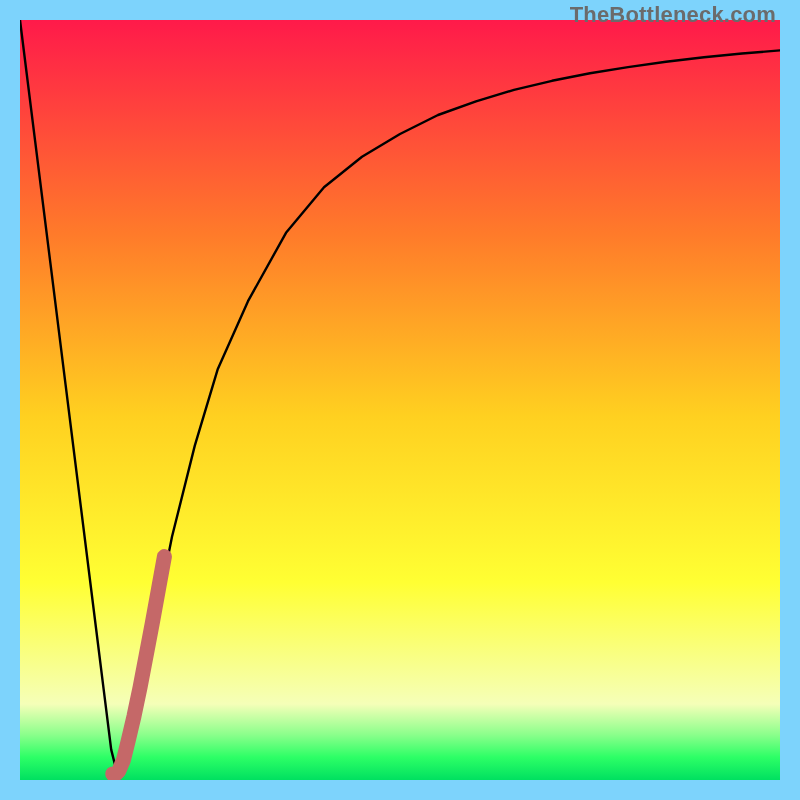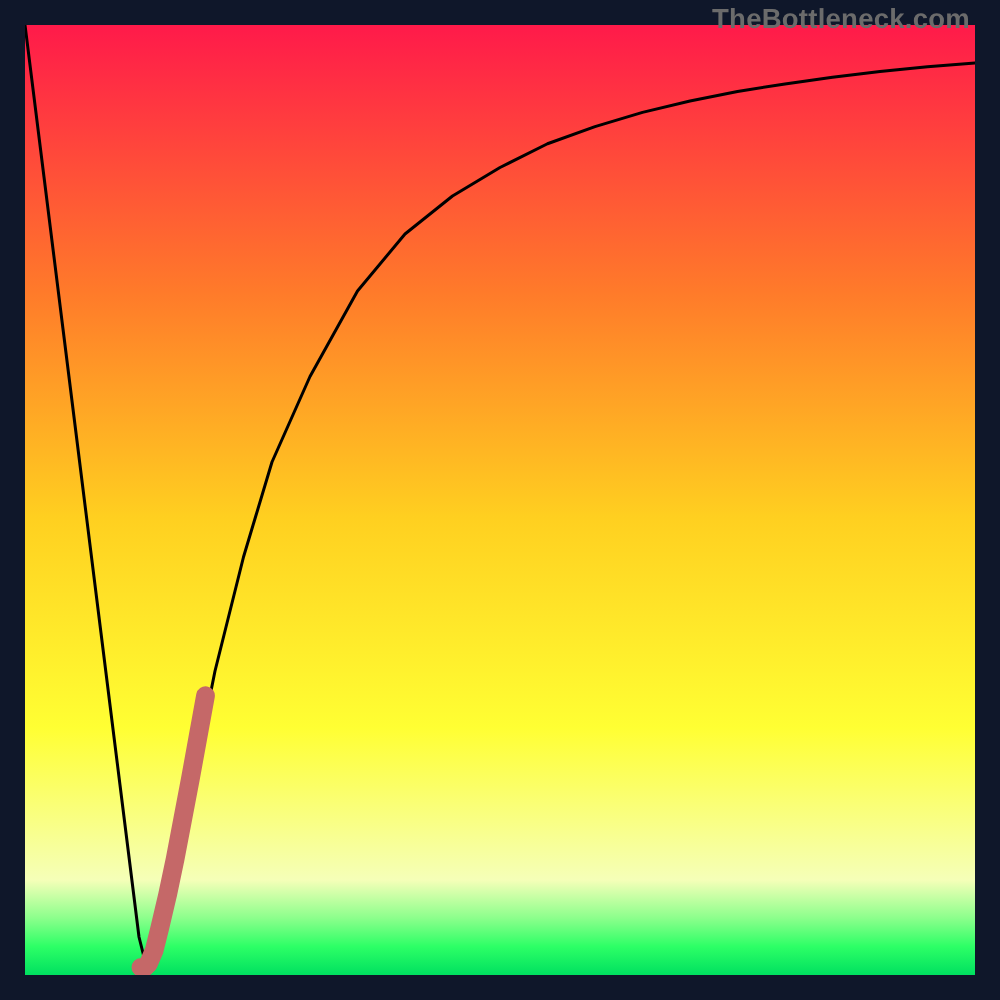--- a/index.html
+++ b/index.html
@@ -9,21 +9,21 @@
     height: 800px;
     background: #000;
     overflow: hidden;
   }
   .frame {
     position: absolute;
     left: 0;
     top: 0;
     width: 800px;
     height: 800px;
-    background: #0f172a;
+    background: #7dd3fc;
   }
   .plot {
     position: absolute;
     left: 20px;
     top: 20px;
     width: 760px;
     height: 760px;
     overflow: hidden;
   }
   .watermark {

